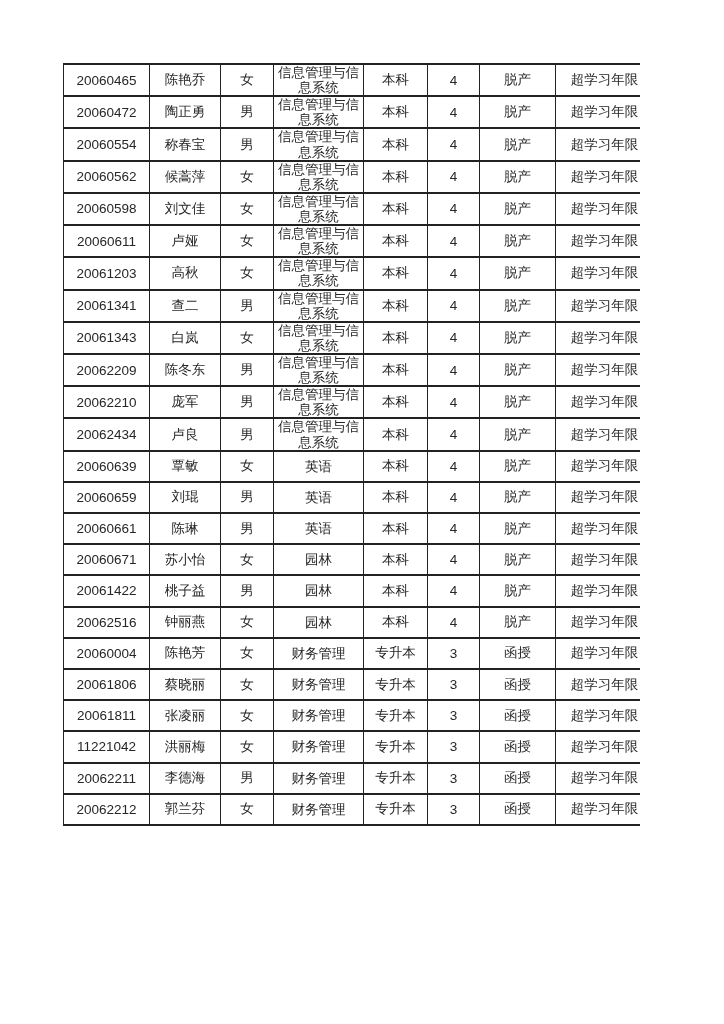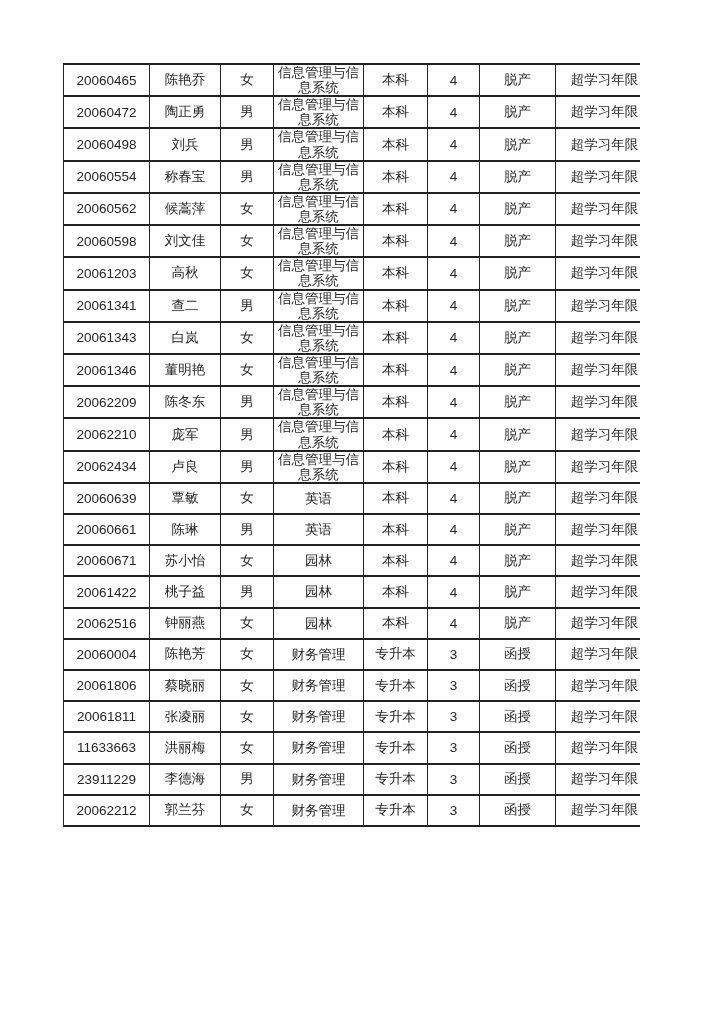--- a/index.html
+++ b/index.html
@@ -85,30 +85,20 @@
           <td class="col-0">20060472</td>
           <td class="col-1">陶正勇</td>
           <td class="col-2">男</td>
           <td class="col-3">信息管理与信息系统</td>
           <td class="col-4">本科</td>
           <td class="col-5">4</td>
           <td class="col-6">脱产</td>
           <td class="col-7">超学习年限</td>
         </tr>
         <tr>
-          <td class="col-0">20060498</td>
-          <td class="col-1">刘兵</td>
-          <td class="col-2">男</td>
-          <td class="col-3">信息管理与信息系统</td>
-          <td class="col-4">本科</td>
-          <td class="col-5">4</td>
-          <td class="col-6">脱产</td>
-          <td class="col-7">超学习年限</td>
-        </tr>
-        <tr>
           <td class="col-0">20060554</td>
           <td class="col-1">称春宝</td>
           <td class="col-2">男</td>
           <td class="col-3">信息管理与信息系统</td>
           <td class="col-4">本科</td>
           <td class="col-5">4</td>
           <td class="col-6">脱产</td>
           <td class="col-7">超学习年限</td>
         </tr>
         <tr>
@@ -125,20 +115,30 @@
           <td class="col-0">20060598</td>
           <td class="col-1">刘文佳</td>
           <td class="col-2">女</td>
           <td class="col-3">信息管理与信息系统</td>
           <td class="col-4">本科</td>
           <td class="col-5">4</td>
           <td class="col-6">脱产</td>
           <td class="col-7">超学习年限</td>
         </tr>
         <tr>
+          <td class="col-0">20060611</td>
+          <td class="col-1">卢娅</td>
+          <td class="col-2">女</td>
+          <td class="col-3">信息管理与信息系统</td>
+          <td class="col-4">本科</td>
+          <td class="col-5">4</td>
+          <td class="col-6">脱产</td>
+          <td class="col-7">超学习年限</td>
+        </tr>
+        <tr>
           <td class="col-0">20061203</td>
           <td class="col-1">高秋</td>
           <td class="col-2">女</td>
           <td class="col-3">信息管理与信息系统</td>
           <td class="col-4">本科</td>
           <td class="col-5">4</td>
           <td class="col-6">脱产</td>
           <td class="col-7">超学习年限</td>
         </tr>
         <tr>
@@ -155,30 +155,20 @@
           <td class="col-0">20061343</td>
           <td class="col-1">白岚</td>
           <td class="col-2">女</td>
           <td class="col-3">信息管理与信息系统</td>
           <td class="col-4">本科</td>
           <td class="col-5">4</td>
           <td class="col-6">脱产</td>
           <td class="col-7">超学习年限</td>
         </tr>
         <tr>
-          <td class="col-0">20061346</td>
-          <td class="col-1">董明艳</td>
-          <td class="col-2">女</td>
-          <td class="col-3">信息管理与信息系统</td>
-          <td class="col-4">本科</td>
-          <td class="col-5">4</td>
-          <td class="col-6">脱产</td>
-          <td class="col-7">超学习年限</td>
-        </tr>
-        <tr>
           <td class="col-0">20062209</td>
           <td class="col-1">陈冬东</td>
           <td class="col-2">男</td>
           <td class="col-3">信息管理与信息系统</td>
           <td class="col-4">本科</td>
           <td class="col-5">4</td>
           <td class="col-6">脱产</td>
           <td class="col-7">超学习年限</td>
         </tr>
         <tr>
@@ -205,20 +195,30 @@
           <td class="col-0">20060639</td>
           <td class="col-1">覃敏</td>
           <td class="col-2">女</td>
           <td class="col-3">英语</td>
           <td class="col-4">本科</td>
           <td class="col-5">4</td>
           <td class="col-6">脱产</td>
           <td class="col-7">超学习年限</td>
         </tr>
         <tr>
+          <td class="col-0">20060659</td>
+          <td class="col-1">刘琨</td>
+          <td class="col-2">男</td>
+          <td class="col-3">英语</td>
+          <td class="col-4">本科</td>
+          <td class="col-5">4</td>
+          <td class="col-6">脱产</td>
+          <td class="col-7">超学习年限</td>
+        </tr>
+        <tr>
           <td class="col-0">20060661</td>
           <td class="col-1">陈琳</td>
           <td class="col-2">男</td>
           <td class="col-3">英语</td>
           <td class="col-4">本科</td>
           <td class="col-5">4</td>
           <td class="col-6">脱产</td>
           <td class="col-7">超学习年限</td>
         </tr>
         <tr>
@@ -275,31 +275,31 @@
           <td class="col-0">20061811</td>
           <td class="col-1">张凌丽</td>
           <td class="col-2">女</td>
           <td class="col-3">财务管理</td>
           <td class="col-4">专升本</td>
           <td class="col-5">3</td>
           <td class="col-6">函授</td>
           <td class="col-7">超学习年限</td>
         </tr>
         <tr>
-          <td class="col-0">11633663</td>
+          <td class="col-0">11221042</td>
           <td class="col-1">洪丽梅</td>
           <td class="col-2">女</td>
           <td class="col-3">财务管理</td>
           <td class="col-4">专升本</td>
           <td class="col-5">3</td>
           <td class="col-6">函授</td>
           <td class="col-7">超学习年限</td>
         </tr>
         <tr>
-          <td class="col-0">23911229</td>
+          <td class="col-0">20062211</td>
           <td class="col-1">李德海</td>
           <td class="col-2">男</td>
           <td class="col-3">财务管理</td>
           <td class="col-4">专升本</td>
           <td class="col-5">3</td>
           <td class="col-6">函授</td>
           <td class="col-7">超学习年限</td>
         </tr>
         <tr>
           <td class="col-0">20062212</td>

